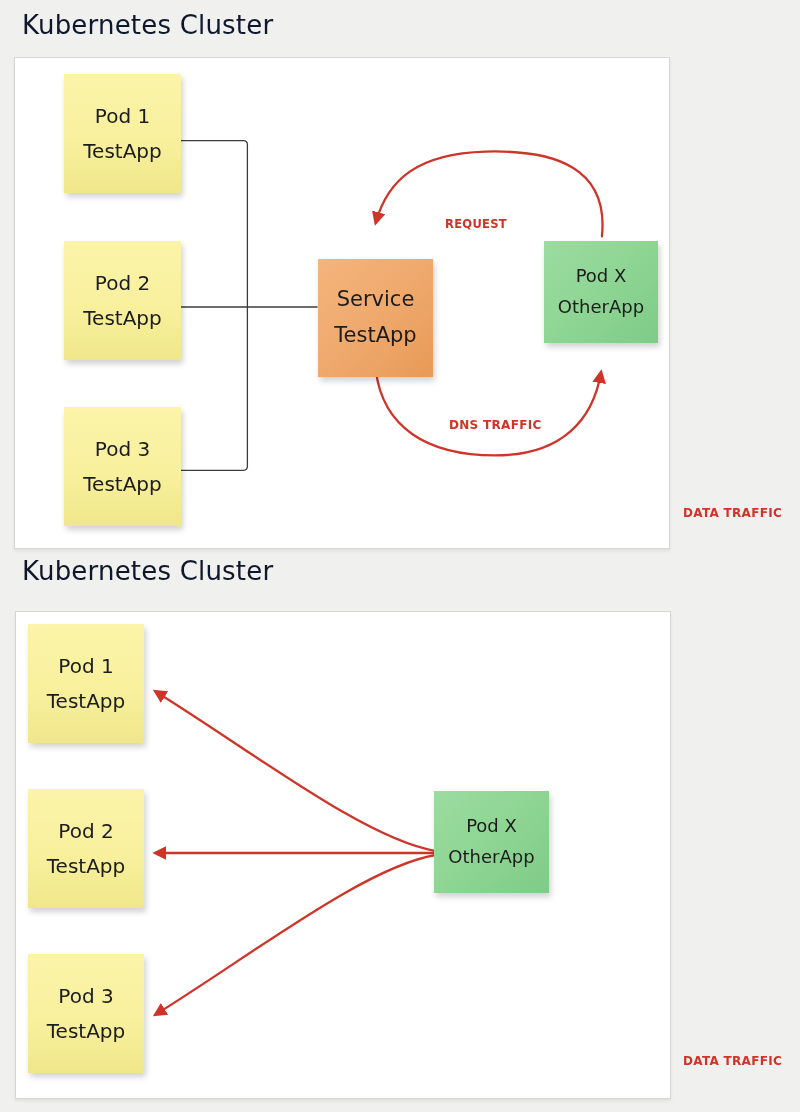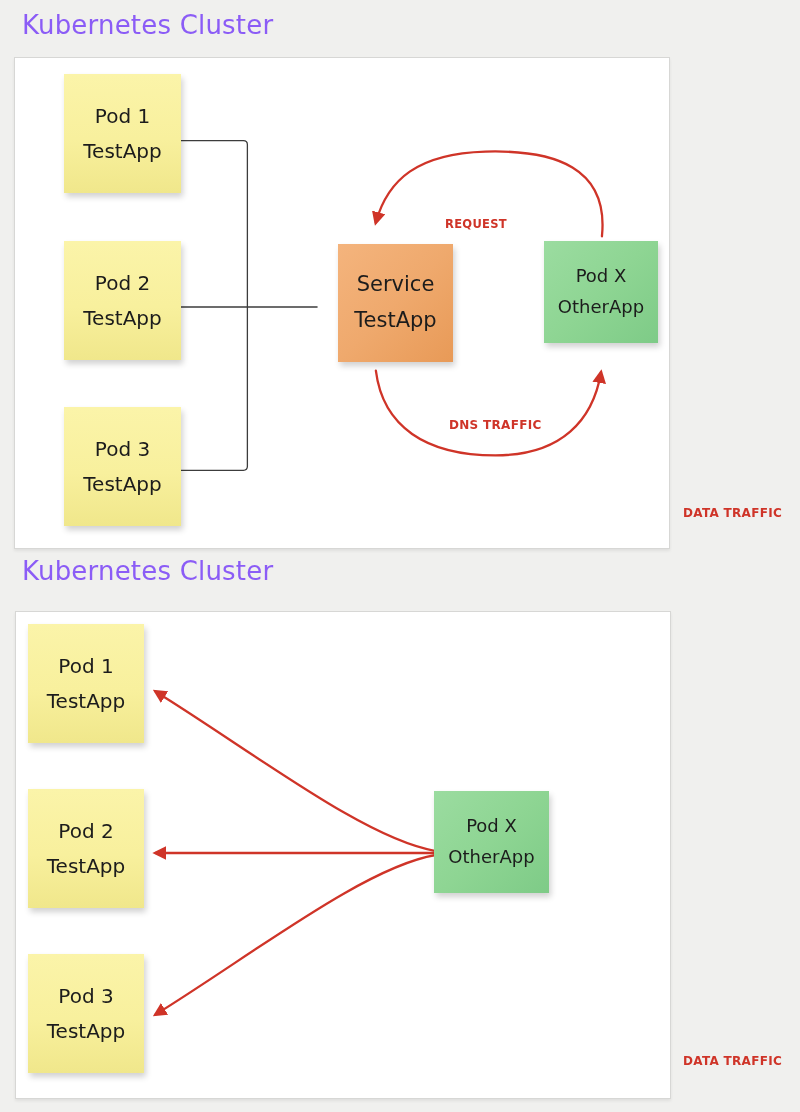--- a/index.html
+++ b/index.html
@@ -7,21 +7,21 @@
   body {
     width:800px; height:1112px;
     background:#f0f0ee;
     font-family:"DejaVu Sans", sans-serif;
     position:relative;
     overflow:hidden;
   }
   .stage { position:absolute; inset:0; }
   .cluster-title {
     position:absolute; left:22px;
-    font-size:26px; font-weight:400; color:#8b5cf6;
+    font-size:26px; font-weight:400; color:#0f172a;
     letter-spacing:0.2px; white-space:nowrap;text-align:center;
   }
   .panel {
     position:absolute; background:#ffffff;
     border:1px solid #d7d7d5;
     box-shadow:0 2px 3px rgba(0,0,0,0.07);
   }
   .note {
     position:absolute;
     display:flex; flex-direction:column;
@@ -74,21 +74,21 @@
     </div>
     <div class="note note-yellow pod-note" style="left:49px; top:183px;">
       <span class="l1">Pod 2</span>
       <span class="l2">TestApp</span>
     </div>
     <div class="note note-yellow pod-note" style="left:49px; top:349px;">
       <span class="l1">Pod 3</span>
       <span class="l2">TestApp</span>
     </div>
 
-    <div class="note note-orange service-note" style="left:303px; top:186px;margin-left:20px;">
+    <div class="note note-orange service-note" style="left:303px; top:201px;">
       <span class="l1">Service</span>
       <span class="l2">TestApp</span>
     </div>
 
     <div class="note note-green podx-note" style="left:529px; top:183px;">
       <span class="l1">Pod X</span>
       <span class="l2">OtherApp</span>
     </div>
 
     <div class="red-label request-label" style="left:430px; top:127px;">REQUEST</div>

